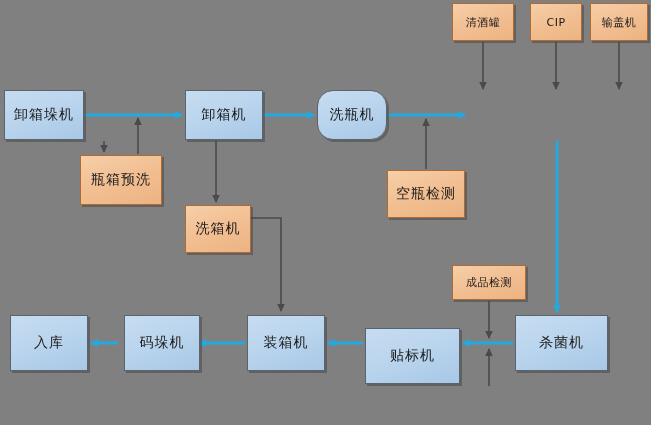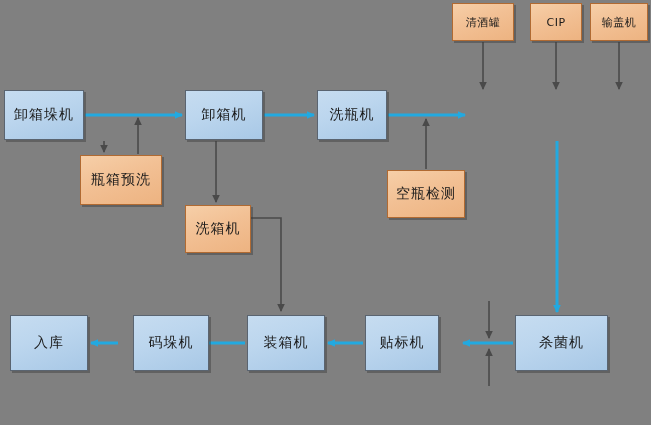--- a/index.html
+++ b/index.html
@@ -87,36 +87,37 @@
   </svg>
 
   <div class="node blue" style="left:4px;   top:90px;  width:80px;  height:50px;">卸箱垛机</div>
 
   <div class="node orange" style="left:80px;  top:155px; width:82px;  height:50px;">瓶箱预洗</div>
 
   <div class="node blue" style="left:185px; top:90px;  width:78px;  height:50px;">卸箱机</div>
 
   <div class="node orange" style="left:185px; top:205px; width:66px;  height:48px;">洗箱机</div>
 
-  <div class="node blue" style="left:317px; top:90px;  width:70px;  height:50px;">洗瓶机</div>
+  <div class="node blue" style="left:317px; top:90px;  width:70px;  height:50px;border-radius:16px;">洗瓶机</div>
 
   <div class="node orange" style="left:387px; top:170px; width:78px;  height:48px;">空瓶检测</div>
 
   <div class="node orange small" style="left:452px; top:3px;   width:62px;  height:38px;">清酒罐</div>
 
   <div class="node orange small" style="left:530px; top:3px;   width:52px;  height:38px;">CIP</div>
 
   <div class="node orange small" style="left:590px; top:3px;   width:58px;  height:38px;">输盖机</div>
 
 
   <div class="node blue" style="left:515px; top:315px; width:93px;  height:56px;">杀菌机</div>
 
+  <div class="node orange small" style="left:452px; top:265px; width:74px;  height:35px;">成品检测</div>
 
 
-  <div class="node blue" style="left:365px; top:315px; width:74px;  height:56px;font-family:Liberation Mono, monospace;">贴标机</div>
+  <div class="node blue" style="left:365px; top:328px; width:95px;  height:56px;font-family:Liberation Mono, monospace;">贴标机</div>
 
   <div class="node blue" style="left:247px; top:315px; width:78px;  height:56px;">装箱机</div>
 
-  <div class="node blue" style="left:133px; top:315px; width:76px;  height:56px;">码垛机</div>
+  <div class="node blue" style="left:124px; top:315px; width:76px;  height:56px;">码垛机</div>
 
   <div class="node blue" style="left:10px;  top:315px; width:78px;  height:56px;">入库</div>
 
 </div>
 
 </body></html>

